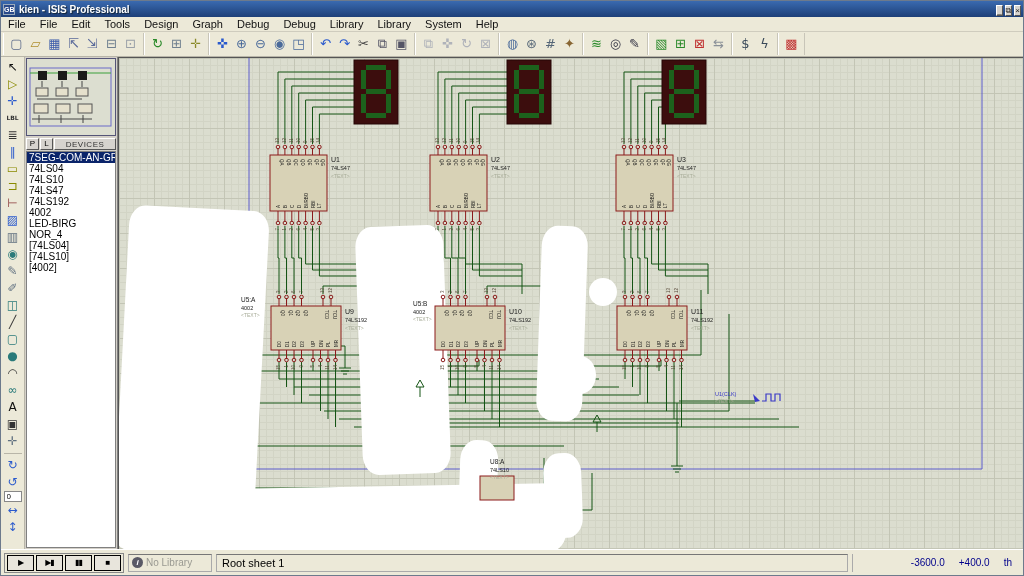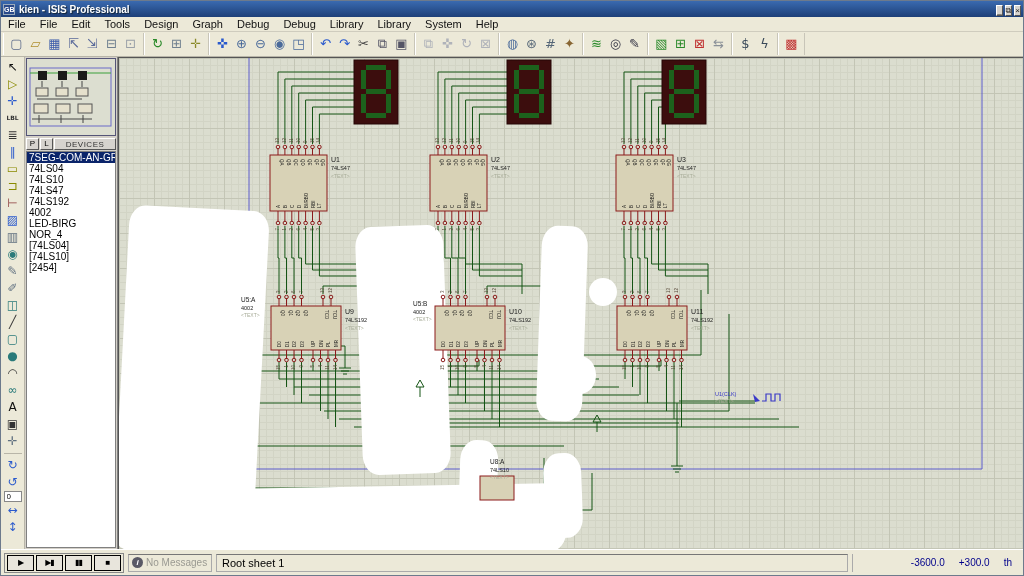--- a/index.html
+++ b/index.html
@@ -229,21 +229,21 @@
           <div class="dev-item selected">7SEG-COM-AN-GRN</div>
           <div class="dev-item">74LS04</div>
           <div class="dev-item">74LS10</div>
           <div class="dev-item">74LS47</div>
           <div class="dev-item">74LS192</div>
           <div class="dev-item">4002</div>
           <div class="dev-item">LED-BIRG</div>
           <div class="dev-item">NOR_4</div>
           <div class="dev-item">[74LS04]</div>
           <div class="dev-item">[74LS10]</div>
-          <div class="dev-item">[2454]</div>
+          <div class="dev-item">[4002]</div>
         </div>
     </div>
 
     <div class="canvas" id="canvas">
       <svg id="schematic" width="907" height="494" viewBox="0 0 907 494">
           <polyline points="159,86 159,14 242,14 242,66" fill="none" stroke="#155415" stroke-width="1"></polyline>
           <polyline points="165.9,86 165.9,21 247,21 247,66" fill="none" stroke="#155415" stroke-width="1"></polyline>
           <polyline points="172.8,86 172.8,28 252,28 252,66" fill="none" stroke="#155415" stroke-width="1"></polyline>
           <polyline points="179.7,86 179.7,35 257,35 257,66" fill="none" stroke="#155415" stroke-width="1"></polyline>
           <polyline points="186.6,86 186.6,42 262,42 262,66" fill="none" stroke="#155415" stroke-width="1"></polyline>
@@ -796,22 +796,22 @@
 
   <div class="statusbar">
     <div class="sim-controls" id="sim-controls">
         <span class="sim-btn">▶</span>
         <span class="sim-btn">▶▮</span>
         <span class="sim-btn">▮▮</span>
         <span class="sim-btn">■</span>
       </div>
     <div class="msg-box">
       <span class="info-icon">i</span>
-      <span>No Messages</span>
+      <span>No Library</span>
     </div>
     <div class="sheet-box">Root sheet 1</div>
     <div class="coord-box">
       <span>-3600.0</span>
-      <span>+300.0</span>
+      <span>+400.0</span>
       <span>th</span>
     </div>
   </div>
 </div>
 
 </body></html>

